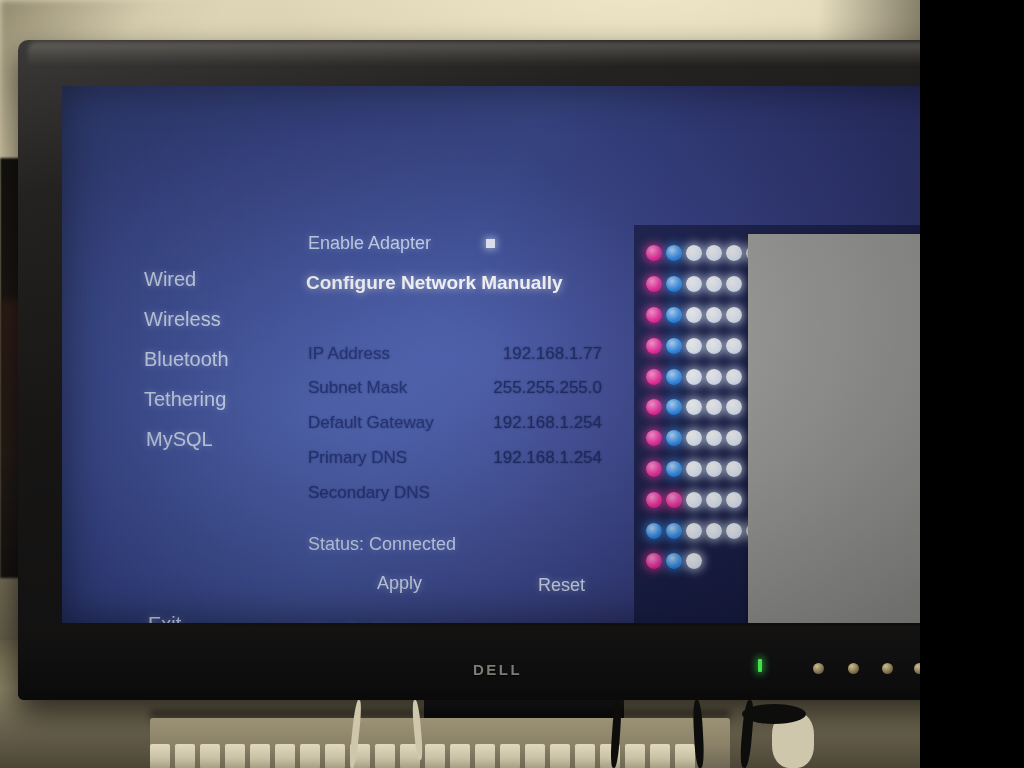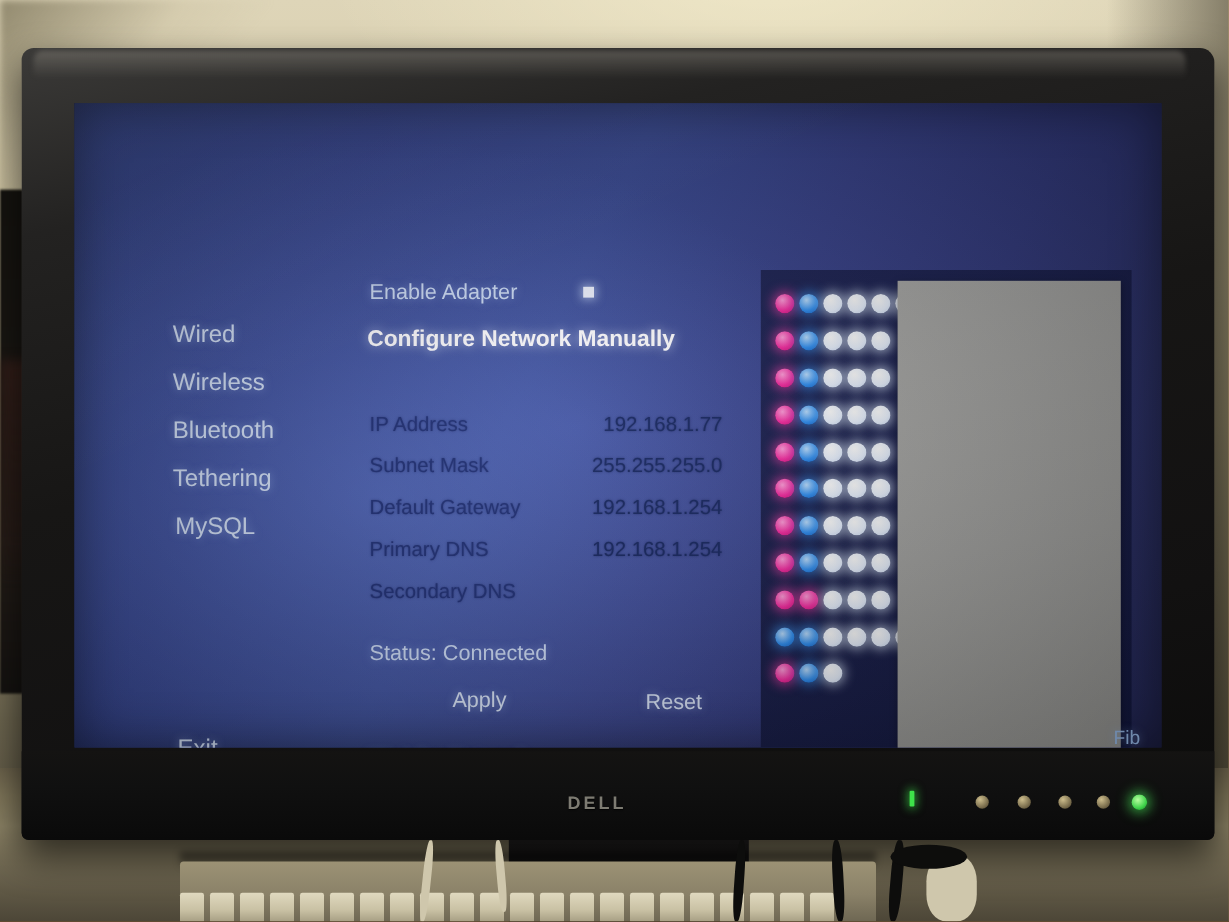--- a/index.html
+++ b/index.html
@@ -11,24 +11,24 @@
   body {
     width: 1024px;
     height: 768px;
     overflow: hidden;
     font-family: "Liberation Sans", sans-serif;
   }
 
   
   #scene {
     position: relative;
-    width: 1024px;
+    width: 920px;
     height: 768px;
     overflow: hidden;
-    background: #fdba74;
+    background: #c2410c;
   }
 
   
   .wall {
     position: absolute;
     left: 0; top: 0;
     width: 1024px; height: 768px;
     background:
       radial-gradient(ellipse 520px 260px at 640px -40px, rgba(255,248,214,0.55), rgba(255,248,214,0) 72%),
       linear-gradient(180deg, #ded5b8 0%, #d9cfae 16%, #cfc49f 30%, #b6ab87 46%, #8f866a 62%, #6b644e 78%, #4a4538 100%);

